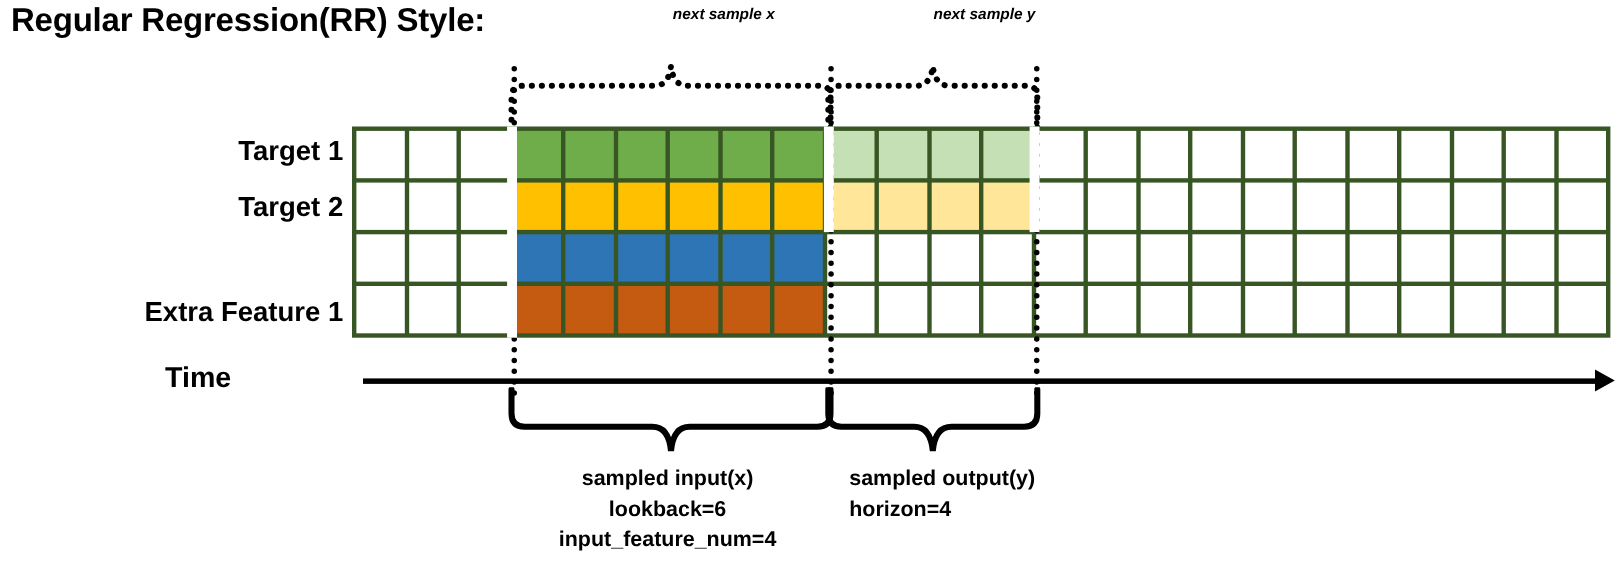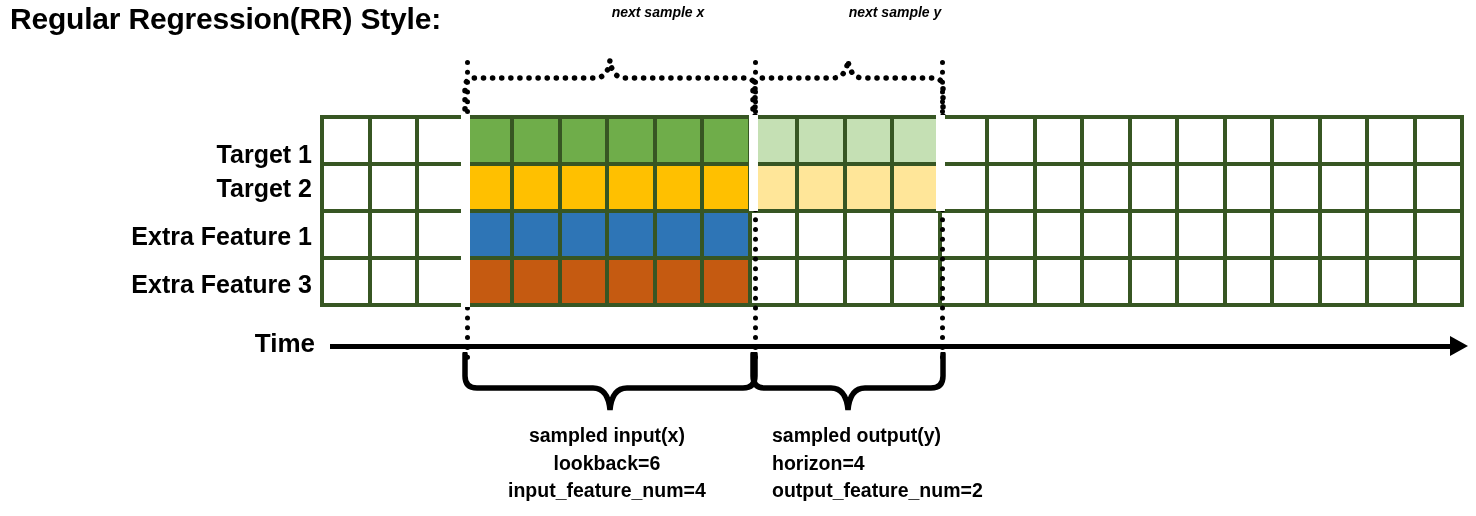--- a/index.html
+++ b/index.html
@@ -94,21 +94,20 @@
     width: 0; height: 0;
     border-top: 10px solid transparent;
     border-bottom: 10px solid transparent;
     border-left: 18px solid #000000;
   }
   #time-label {
     position: absolute;
     left: 150px;
     top: 328px;
     width: 165px;
-    text-align: right;
     font-size: 26px;
     font-weight: bold;
   }
 
   
   .vline {
     position: absolute;
     width: 0;
     border-left: 5px dotted #000000;
   }
@@ -149,24 +148,23 @@
       <path d="M5,66 L5,36 Q5,26 15,26 L135,26 Q148,26 150,8 Q152,26 165,26 L285,26 Q295,26 295,36 L295,66" fill="none" stroke="#000000" stroke-width="5.5" stroke-linecap="round" stroke-dasharray="0.1 9"></path>
     </svg>
   </div>
   <div class="brace" id="top-brace-y" style="left:748px; top:52px;">
     <svg width="200" height="68" viewBox="0 0 200 68">
       <path d="M5,66 L5,36 Q5,26 15,26 L85,26 Q98,26 100,8 Q102,26 115,26 L185,26 Q195,26 195,36 L195,66" fill="none" stroke="#000000" stroke-width="5.5" stroke-linecap="round" stroke-dasharray="0.1 9"></path>
     </svg>
   </div>
 
   <div id="labels">
-    <div class="row-label" style="top:27px;">Target 1</div>
+    <div class="row-label" style="top:10px;">Target 1</div>
     <div class="row-label" style="top:61px;padding-left:44px;">Target 2</div>
-    <div class="row-label" style="top:109px;">Extra Feature 1</div>
-    <div class="row-label" style="top:157px;">Extra Feature 3</div>
+    <div class="row-label" style="top:157px;">Extra Feature 1</div>
   </div>
 
   <div id="grid">
       <div class="cell" style="background: rgb(255, 255, 255);"></div>
       <div class="cell" style="background: rgb(255, 255, 255);"></div>
       <div class="cell" style="background: rgb(255, 255, 255);"></div>
       <div class="cell" style="background: rgb(111, 173, 74);"></div>
       <div class="cell" style="background: rgb(111, 173, 74);"></div>
       <div class="cell" style="background: rgb(111, 173, 74);"></div>
       <div class="cell" style="background: rgb(111, 173, 74);"></div>
@@ -285,16 +283,15 @@
   </div>
 
   <div class="bottom-note" id="note-in">
     <div>sampled input(x)</div>
     <div>lookback=6</div>
     <div>input_feature_num=4</div>
   </div>
   <div class="bottom-note" id="note-out">
     <div>sampled output(y)</div>
     <div>horizon=4</div>
-    <div>output_feature_num=2</div>
   </div>
 
 </div>
 
 </body></html>

